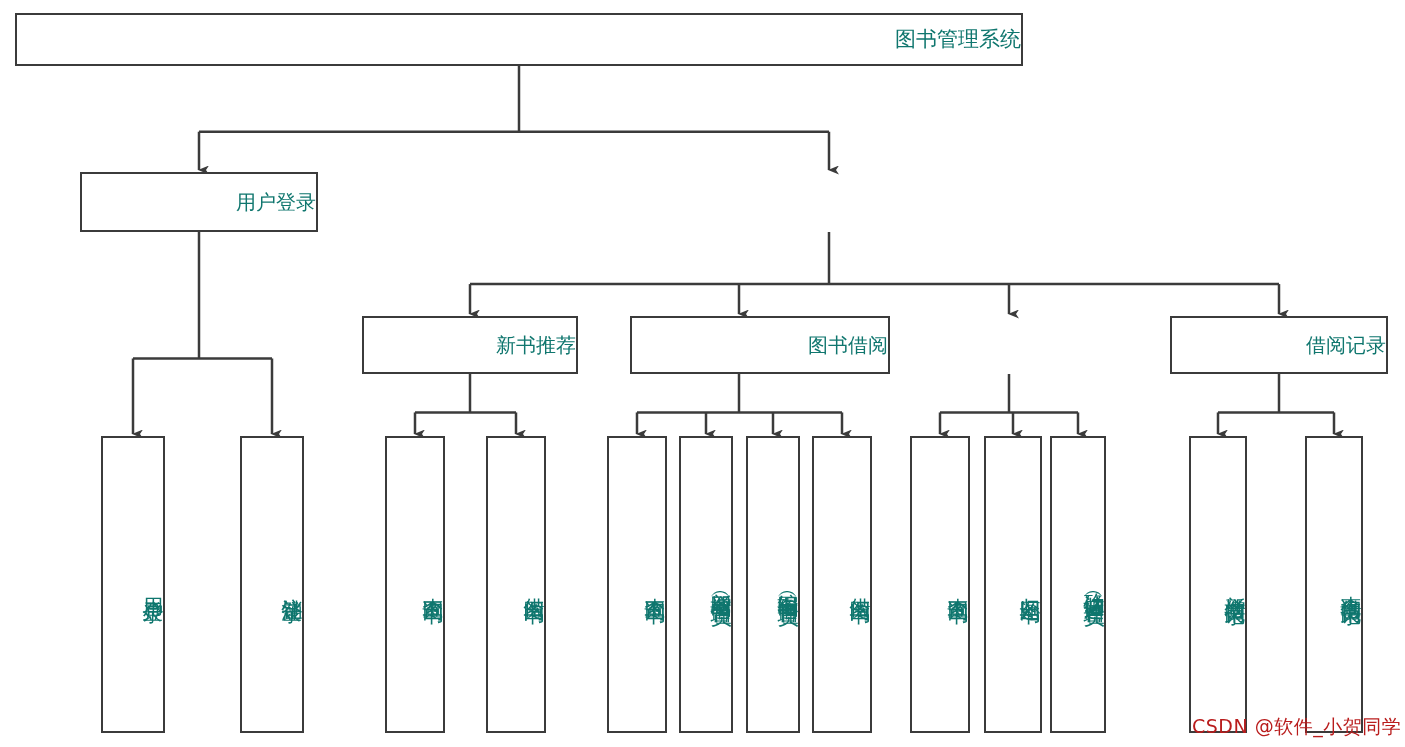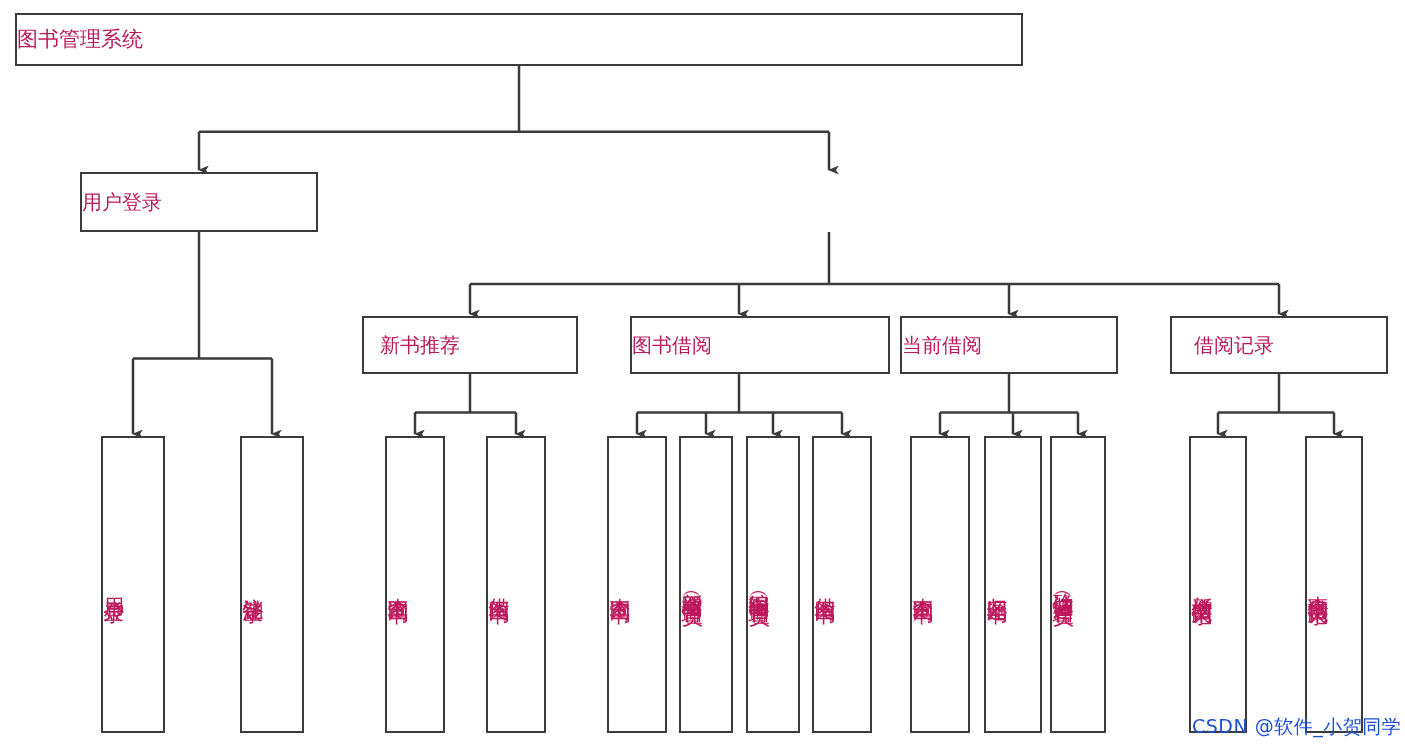--- a/index.html
+++ b/index.html
@@ -26,22 +26,22 @@
     height: 747px;
     pointer-events: none;
   }
   .node {
     position: absolute;
     box-sizing: border-box;
     background: #ffffff;
     border: 2px solid #3b3b3b;
     display: flex;
     align-items: center;
-    justify-content: flex-start;
-    color: #be185d;
+    justify-content: flex-end;
+    color: #0f766e;
     z-index: 2;
   }
   .node .node-label {
     display: block;
     text-align: center;
     line-height: 1.15;
     white-space: nowrap;
   }
   
   .node.level-root {
@@ -62,21 +62,21 @@
     writing-mode: vertical-rl;
     text-orientation: upright;
     letter-spacing: 2px;
     line-height: 1;
     white-space: nowrap;
     max-height: 100%;
   }
   .watermark {
     position: absolute;
     font-size: 19px;
-    color: #1d4ed8;
+    color: #b91c1c;
     white-space: nowrap;
     z-index: 5;
     letter-spacing: 0.5px;
     font-family: "DejaVu Sans", "Liberation Sans", sans-serif;
   }
 </style>
 </head>
 <body>
 
 <div id="diagram-root">
@@ -131,23 +131,20 @@
   <div class="node level-2" style="left: 80px; top: 172px; width: 238px; height: 60px;">
     <span class="node-label">用户登录</span>
   </div>
 
   <div class="node level-3" style="left: 362px; top: 316px; width: 216px; height: 58px; padding-left: 16px;">
     <span class="node-label">新书推荐</span>
   </div>
   <div class="node level-3" style="left: 630px; top: 316px; width: 260px; height: 58px;">
     <span class="node-label">图书借阅</span>
   </div>
-  <div class="node level-3" style="left: 900px; top: 316px; width: 218px; height: 58px;">
-    <span class="node-label">当前借阅</span>
-  </div>
   <div class="node level-3" style="left: 1170px; top: 316px; width: 218px; height: 58px; padding-left: 22px;">
     <span class="node-label">借阅记录</span>
   </div>
 
   <div class="node leaf" style="left: 101px; top: 436px; width: 64px; height: 297px;">
     <span class="node-label">用户登录</span>
   </div>
   <div class="node leaf" style="left: 240px; top: 436px; width: 64px; height: 297px;">
     <span class="node-label">注销登录</span>
   </div>

